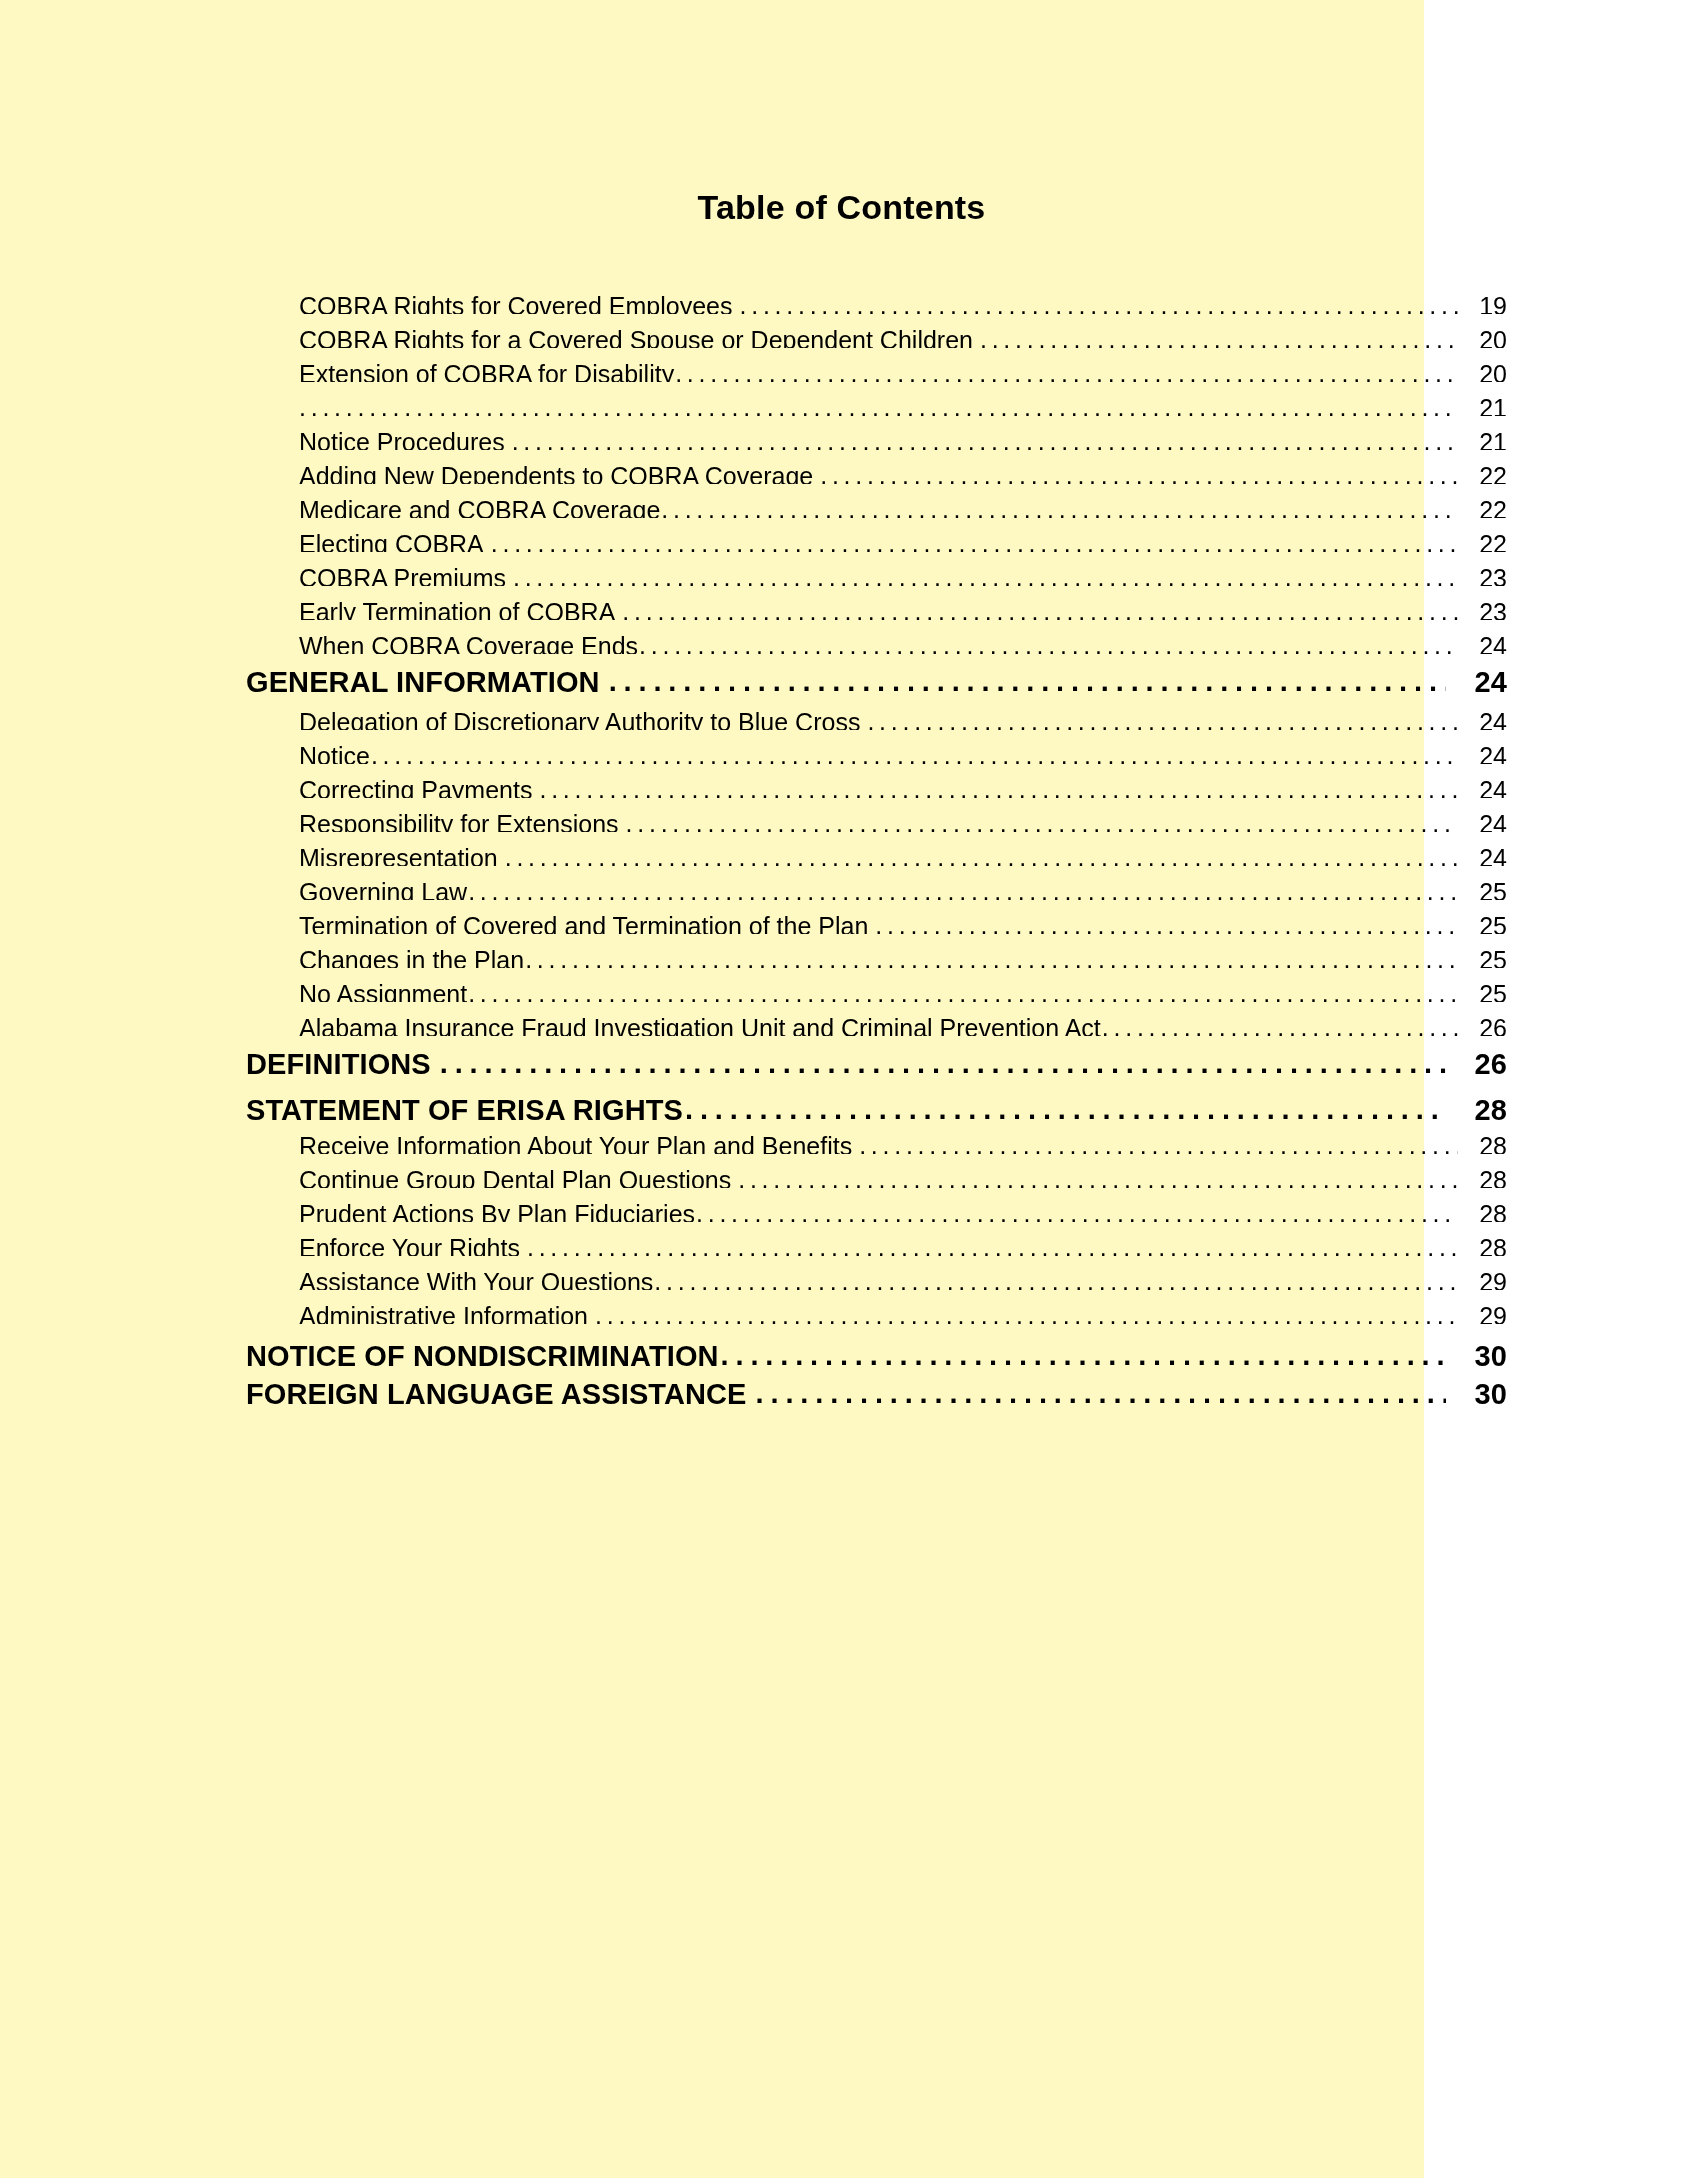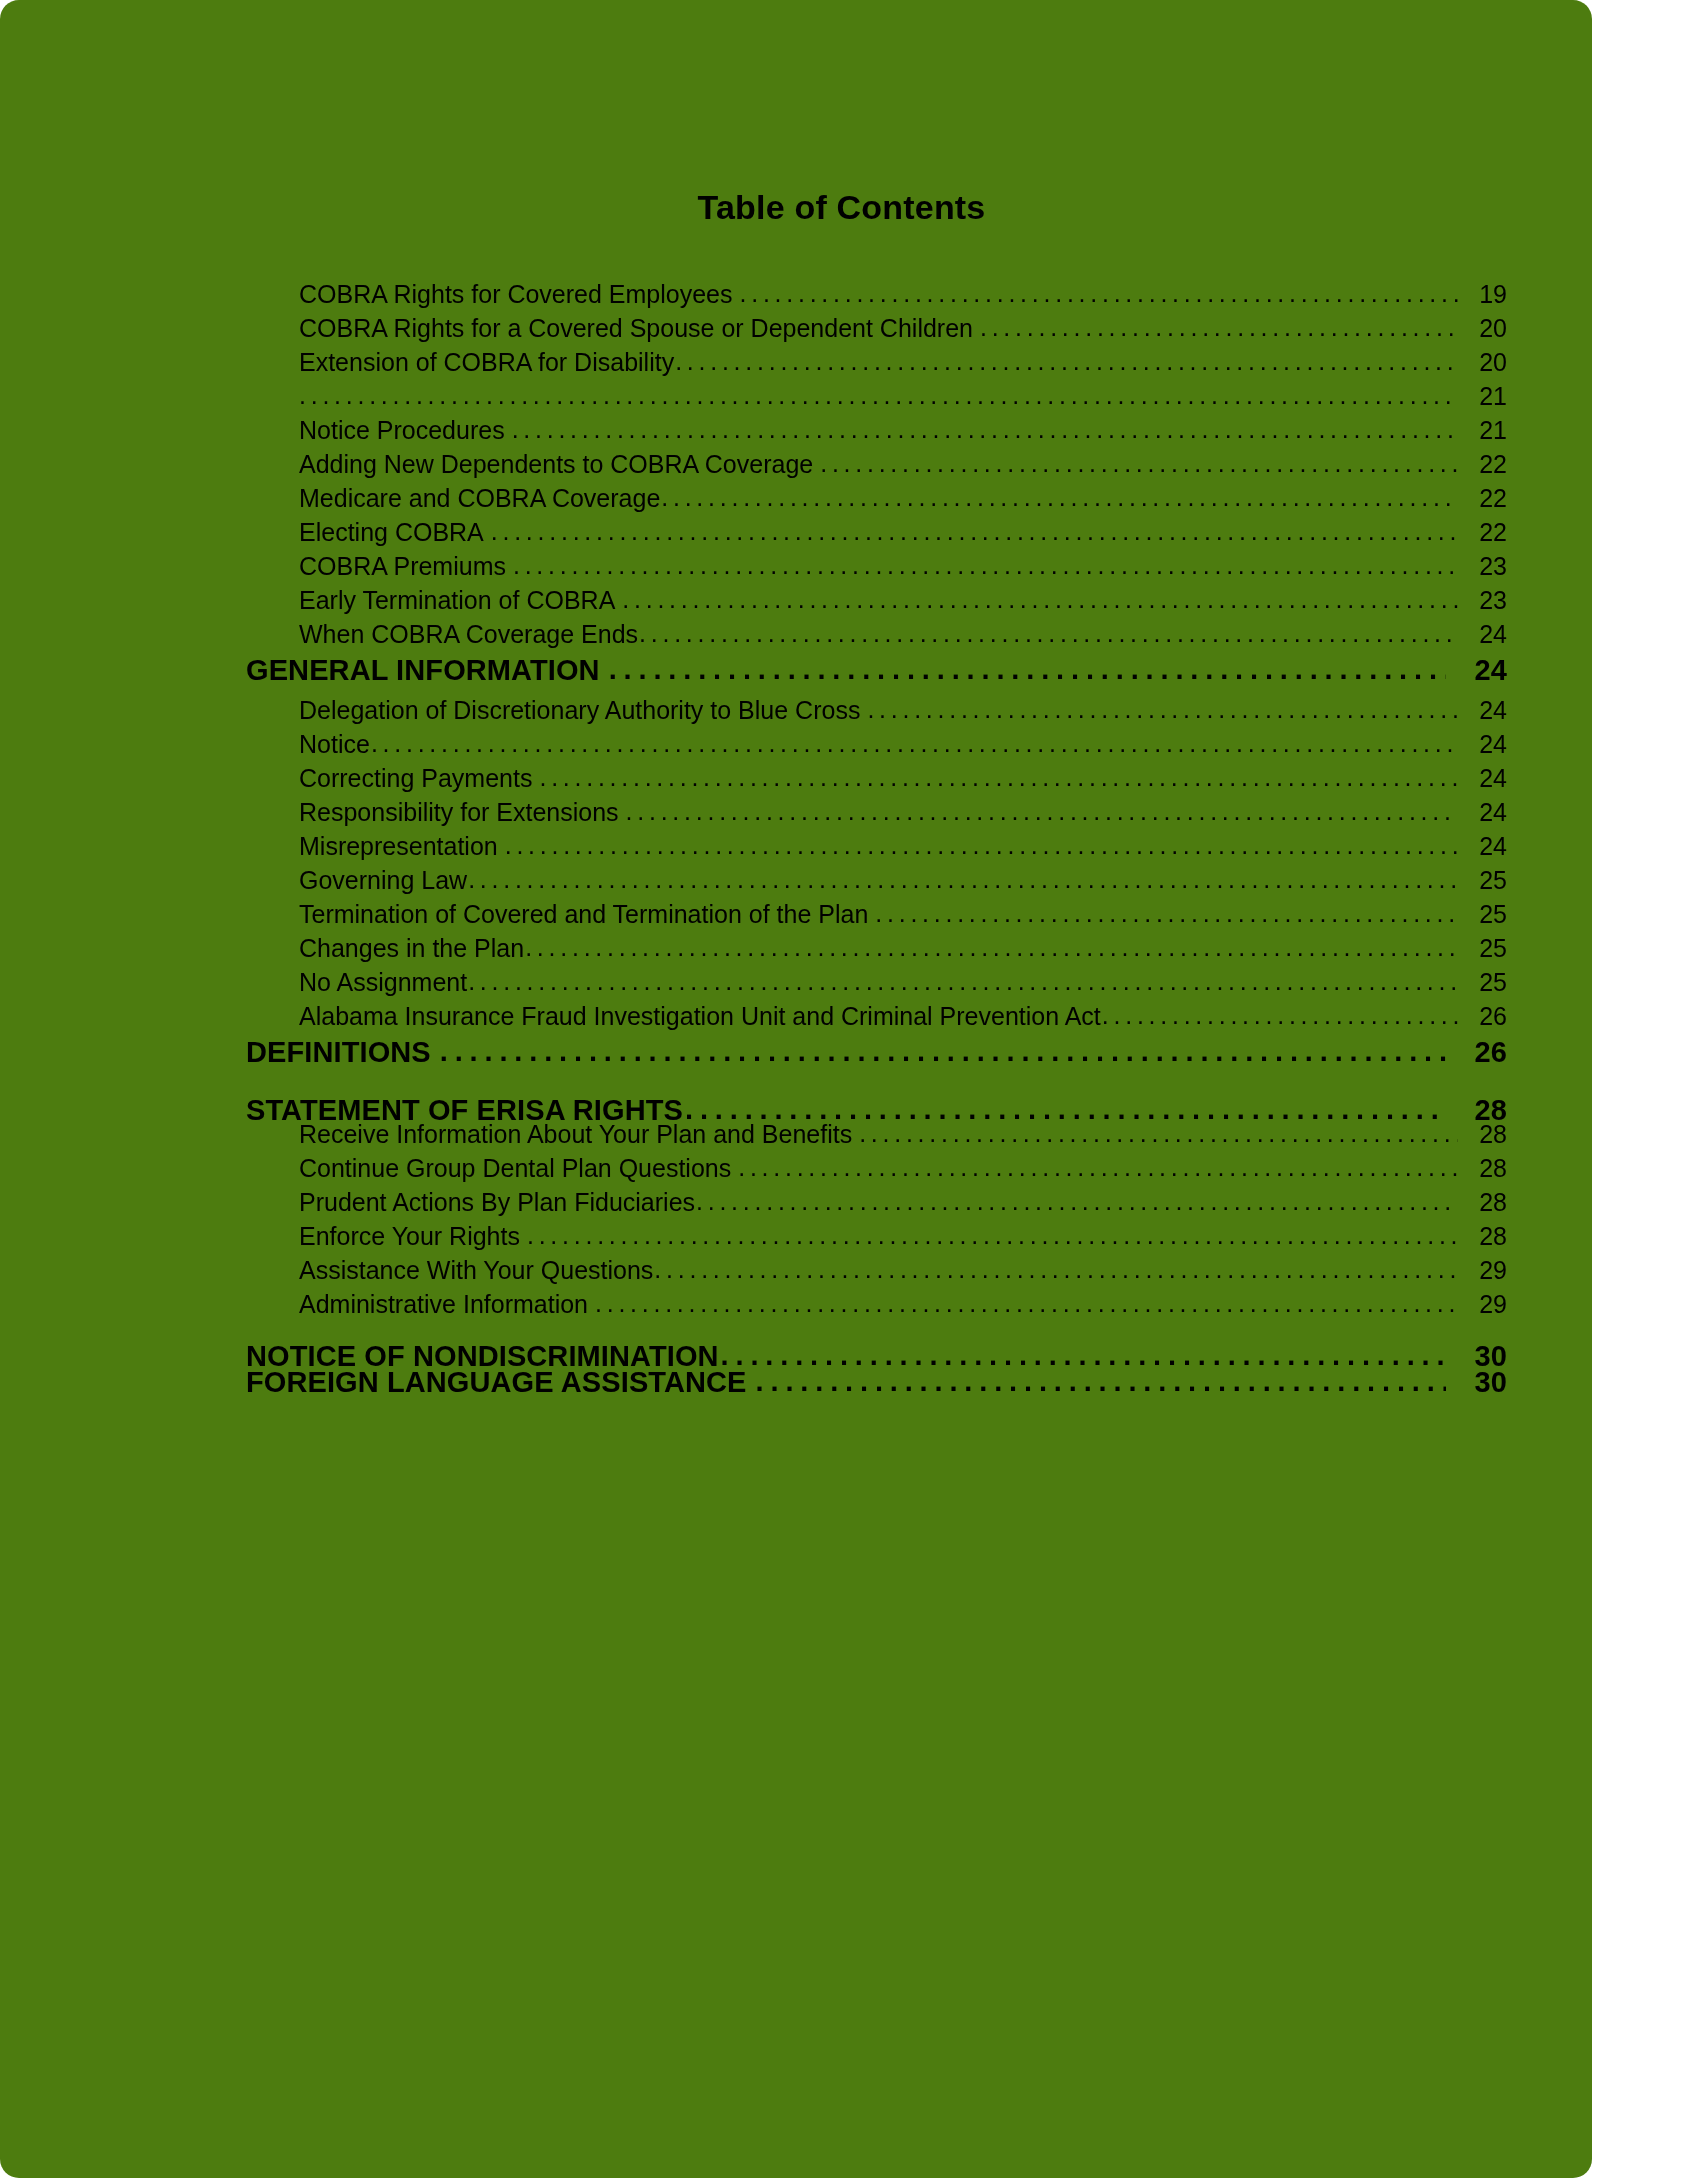--- a/index.html
+++ b/index.html
@@ -10,25 +10,24 @@
   body {
     width: 1683px;
     height: 2178px;
     font-family: "Liberation Sans", sans-serif;
     color: #000000;
     -webkit-font-smoothing: none;
   }
 
   .page {
     position: relative;
-    width: 1592px;
+    width: 1424px;
     height: 2178px;
-    background: #4d7c0f;
+    background: #fef9c3;
     box-sizing: border-box;
-    border-radius: 19px;
   }
 
   .toc-title {
     position: absolute;
     top: 188px;
     left: 0;
     width: 1683px;
     text-align: center;
     font-size: 34px;
     font-weight: bold;
@@ -71,20 +70,21 @@
     display: block;
     white-space: nowrap;
     letter-spacing: -1.1px;
   }
 
   .toc-row .pageno {
     flex: 0 0 auto;
     text-align: right;
     min-width: 46px;
     padding-left: 3px;
+    margin-top: 12px;
   }
 
   
   .toc-row.level-sub {
     padding-left: 299px;
     font-size: 25px;
     font-weight: normal;
     height: 34px;
   }
   .toc-row.level-sub .label {

